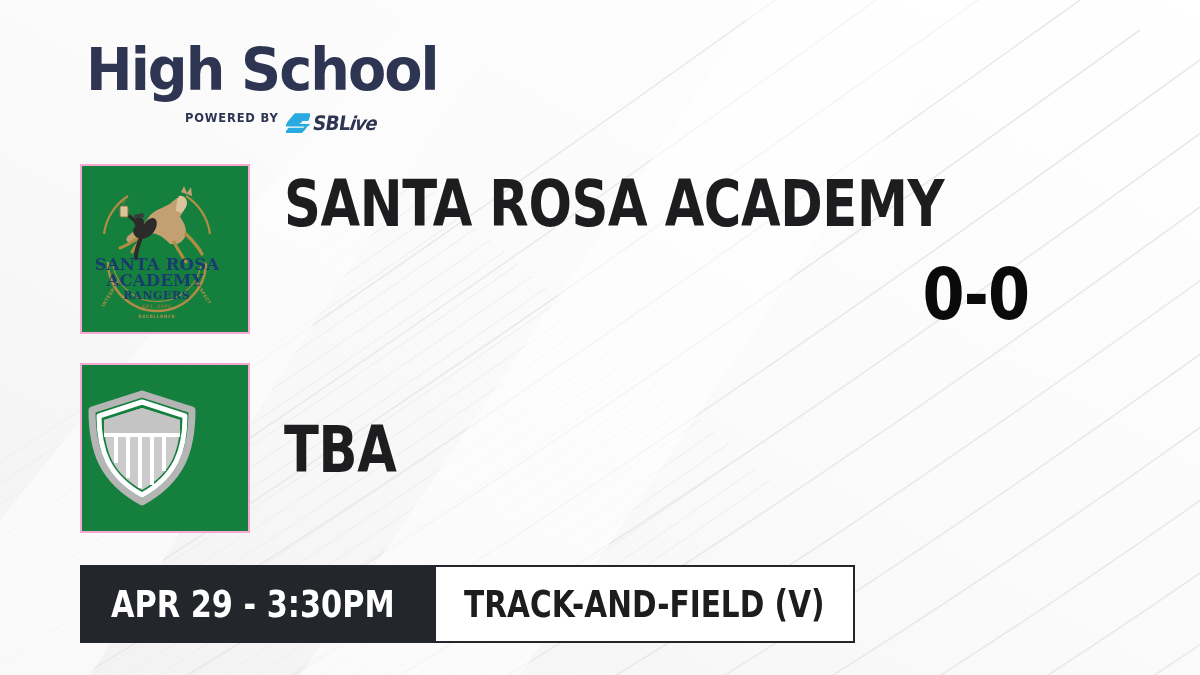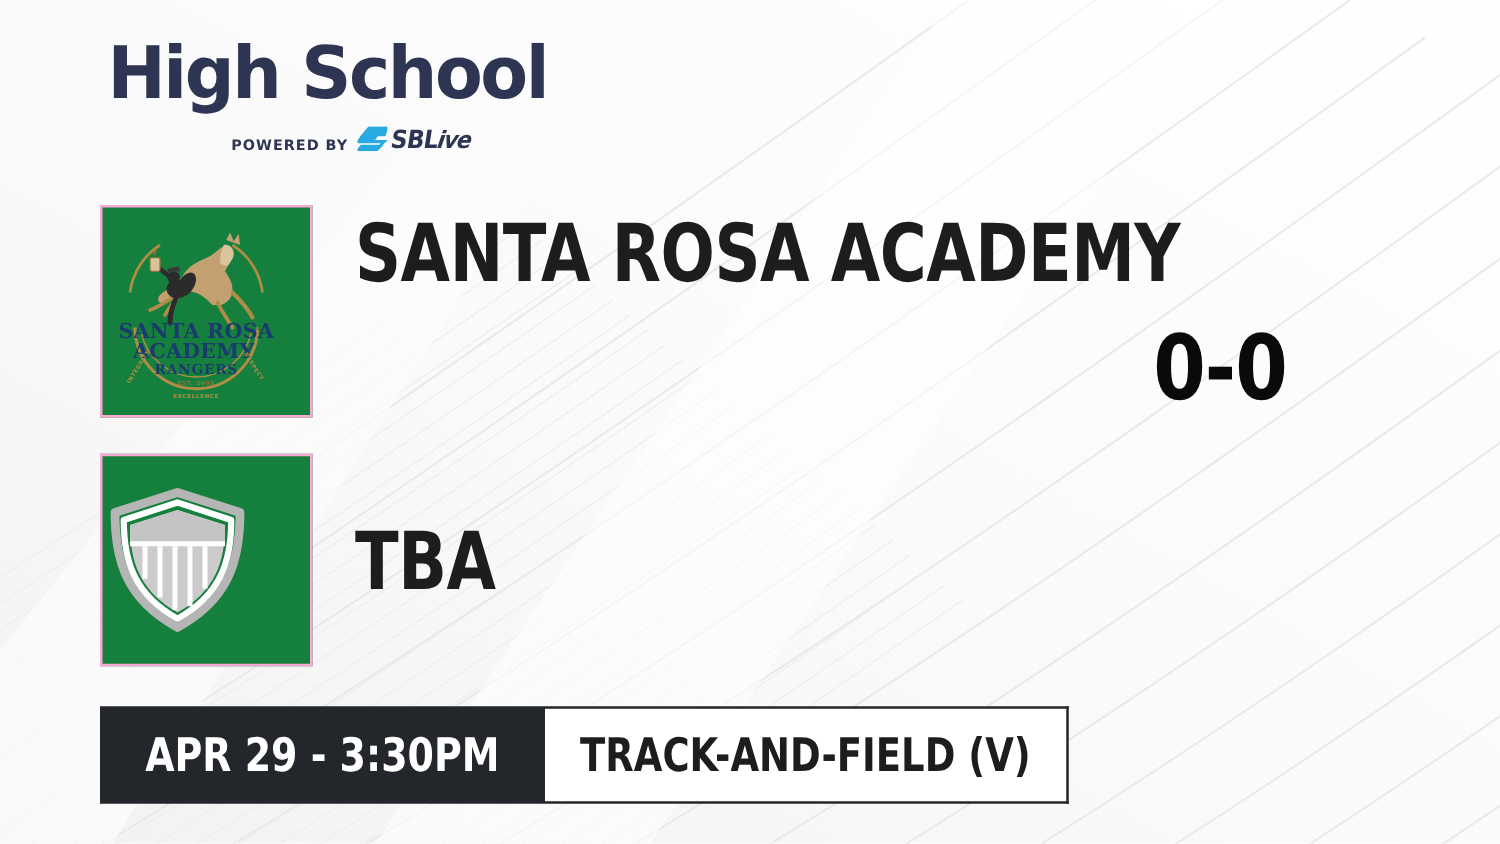--- a/index.html
+++ b/index.html
@@ -15,36 +15,36 @@
   #bg-canvas {
     position:absolute; inset:0;
     width:1200px; height:675px;
     z-index:0;
   }
 
   
   .stage { position:absolute; inset:0; z-index:2; }
 
   
-  .brand { position:absolute; left:86px; top:23px; width:420px; }
+  .brand { position:absolute; left:86px; top:35px; width:420px; }
   .brand-row { display:flex; align-items:center; height:70px; }
   .brand-title {
     font-family:"DejaVu Sans", sans-serif;
     font-weight:700;
     font-size:58px;
     line-height:58px;
     letter-spacing:-2.0px;
     color:#2e3553;
     white-space:nowrap;
     transform:scaleX(0.96);
     transform-origin:left center;
   }
   .pin-wrap { margin-left:6px; margin-top:-2px; }
 
-  .powered { display:flex; align-items:flex-end; justify-content:center; margin-top:6px; gap:7px; width:395px;}
+  .powered { display:flex; align-items:flex-start; justify-content:center; margin-top:6px; gap:7px; width:395px;}
   .powered-by {
     font-family:"DejaVu Sans", sans-serif;
     font-weight:700;
     font-size:11.5px;
     letter-spacing:0.8px;
     color:#2e3553;
     white-space:nowrap;
   }
   .sblive-mark { display:flex; align-items:center; gap:3px; }
   .sblive-word {
@@ -96,21 +96,21 @@
     transform:scaleX(0.84);
     transform-origin:center center;
     letter-spacing:-1px;
   }
 
   
   .infobar { position:absolute; left:80px; top:565px; display:flex; align-items:stretch; height:78px; }
   .infobar-date {
     background:#23262b;
     color:#ffffff;
-    display:flex; align-items:center; justify-content:center;
+    display:flex; align-items:center; justify-content:flex-start;
     width:356px;
     font-family:"DejaVu Sans", sans-serif;
     font-weight:700;
     font-size:37px;
     letter-spacing:0px;
     white-space:nowrap;
   }
   .infobar-date span { display:inline-block; transform:scaleX(0.82); transform-origin:center; }
   .infobar-sport {
     background:#ffffff;

